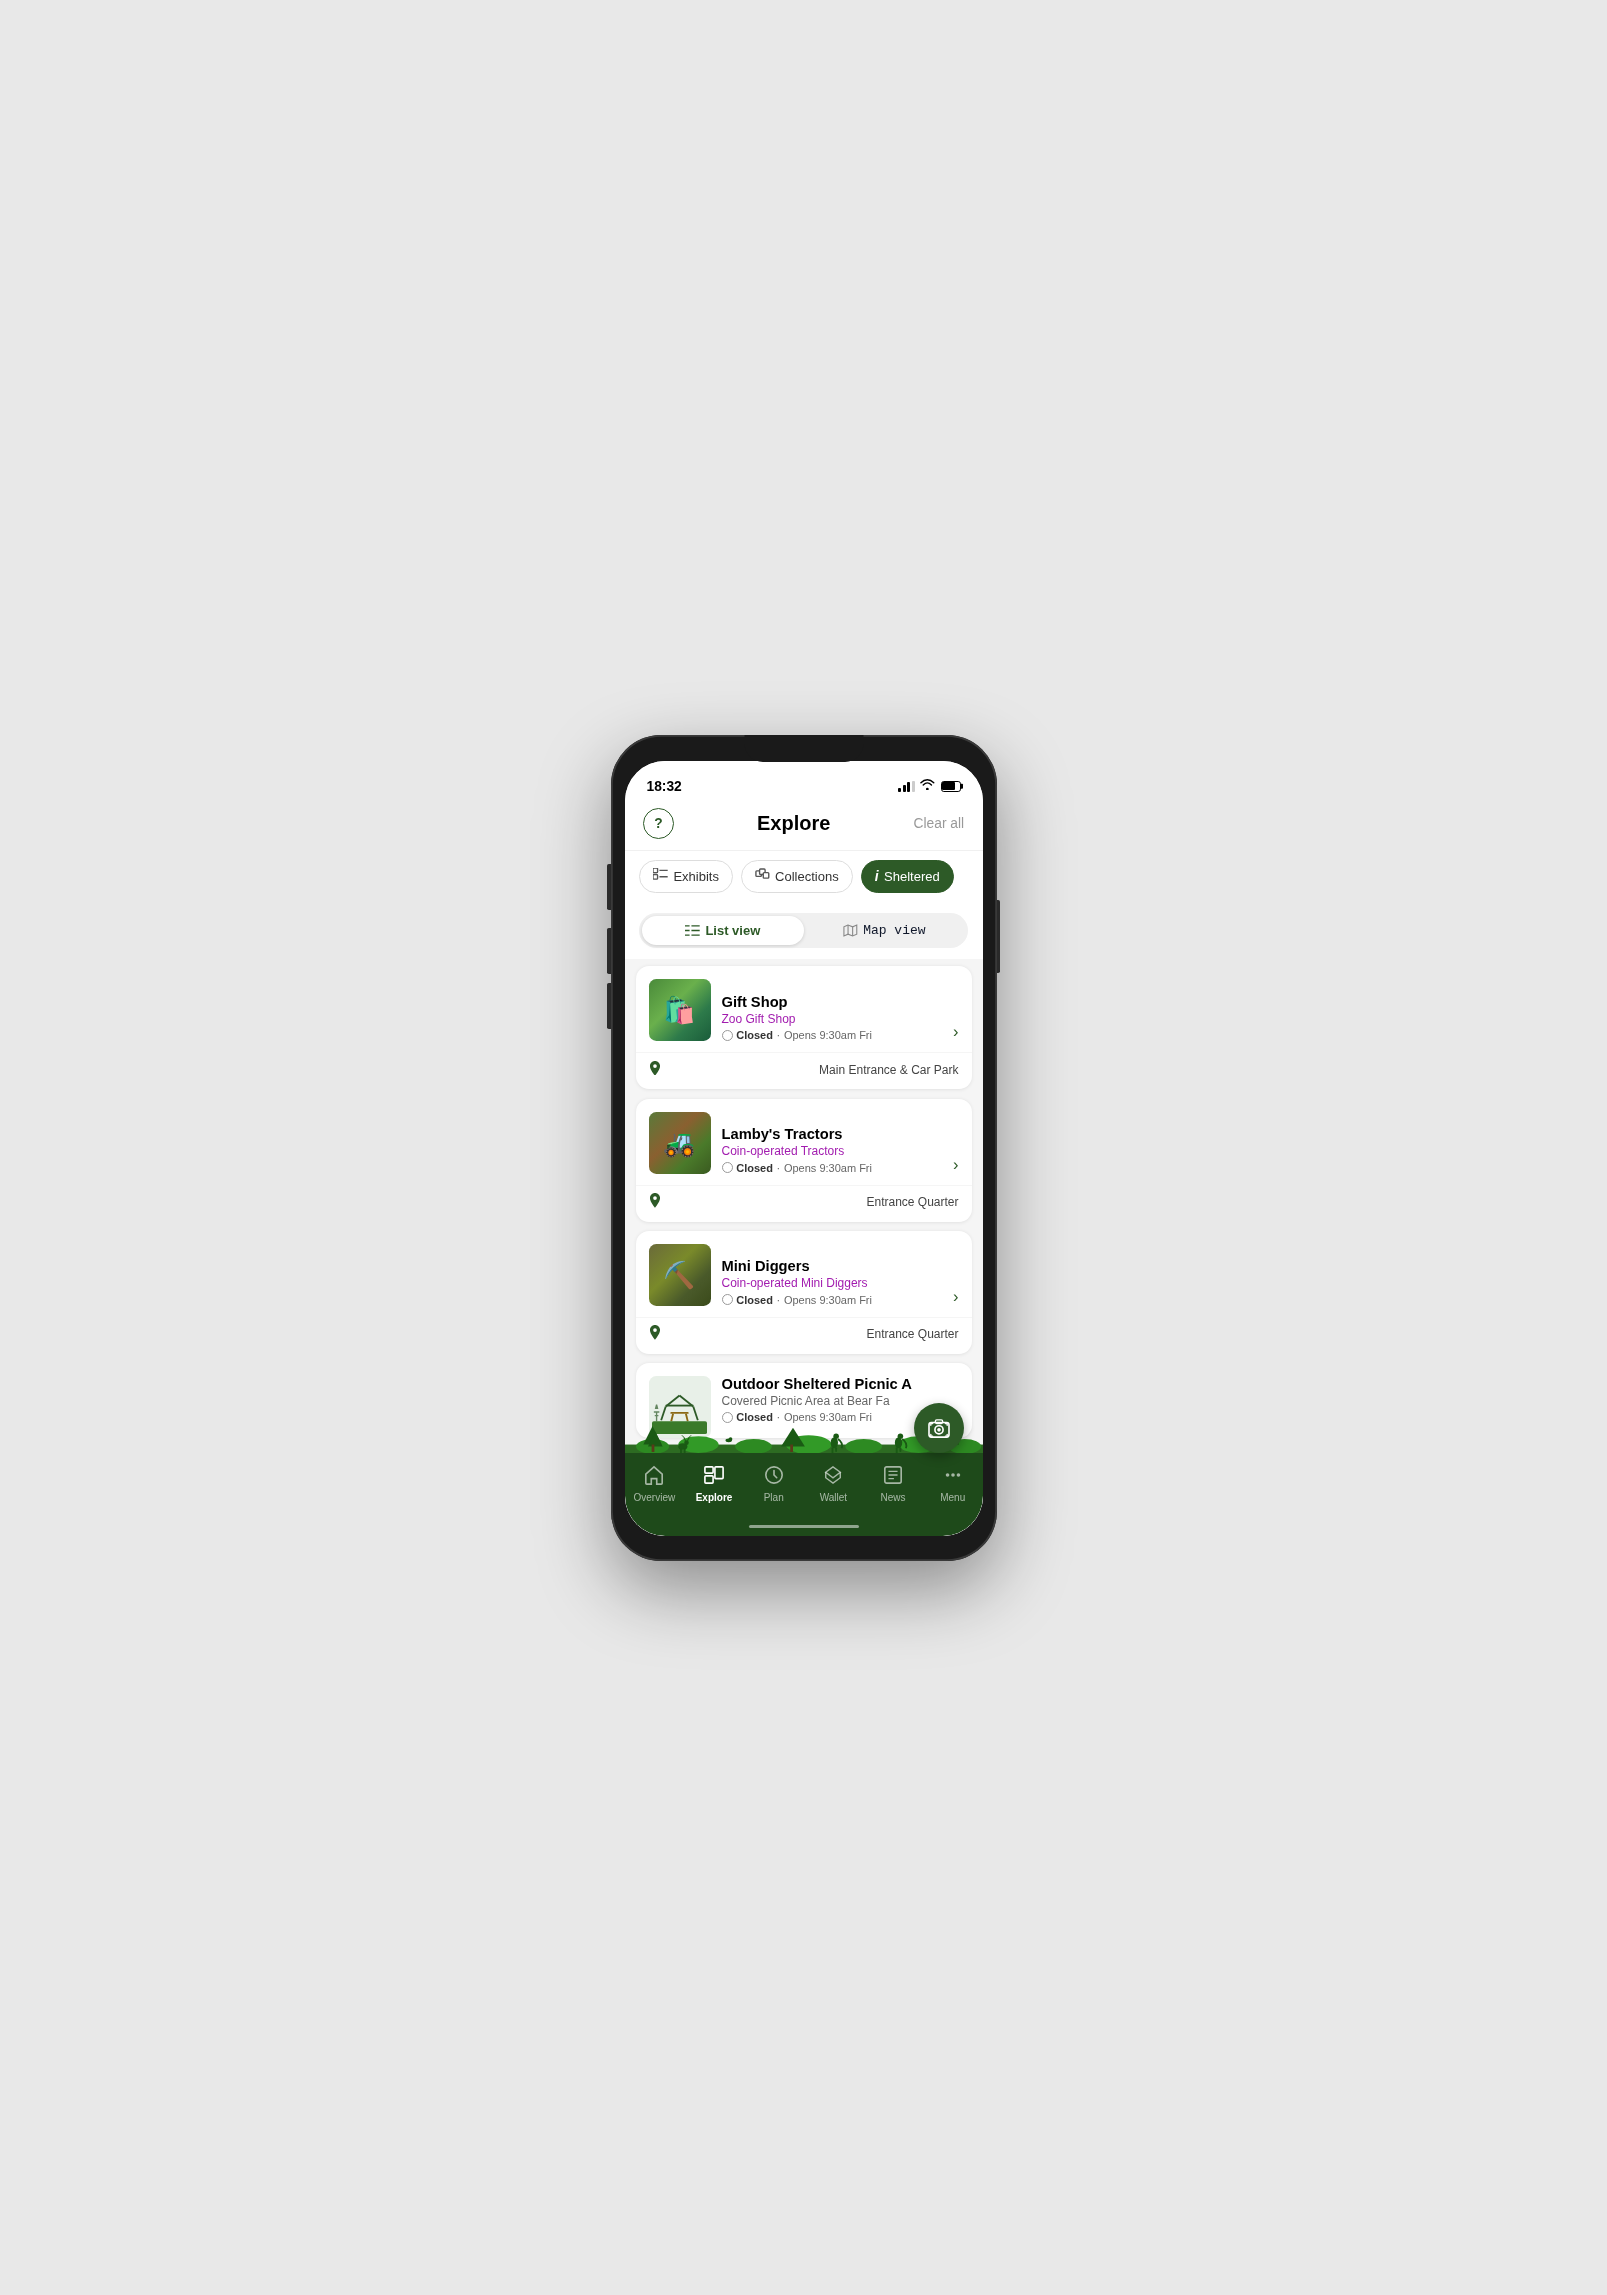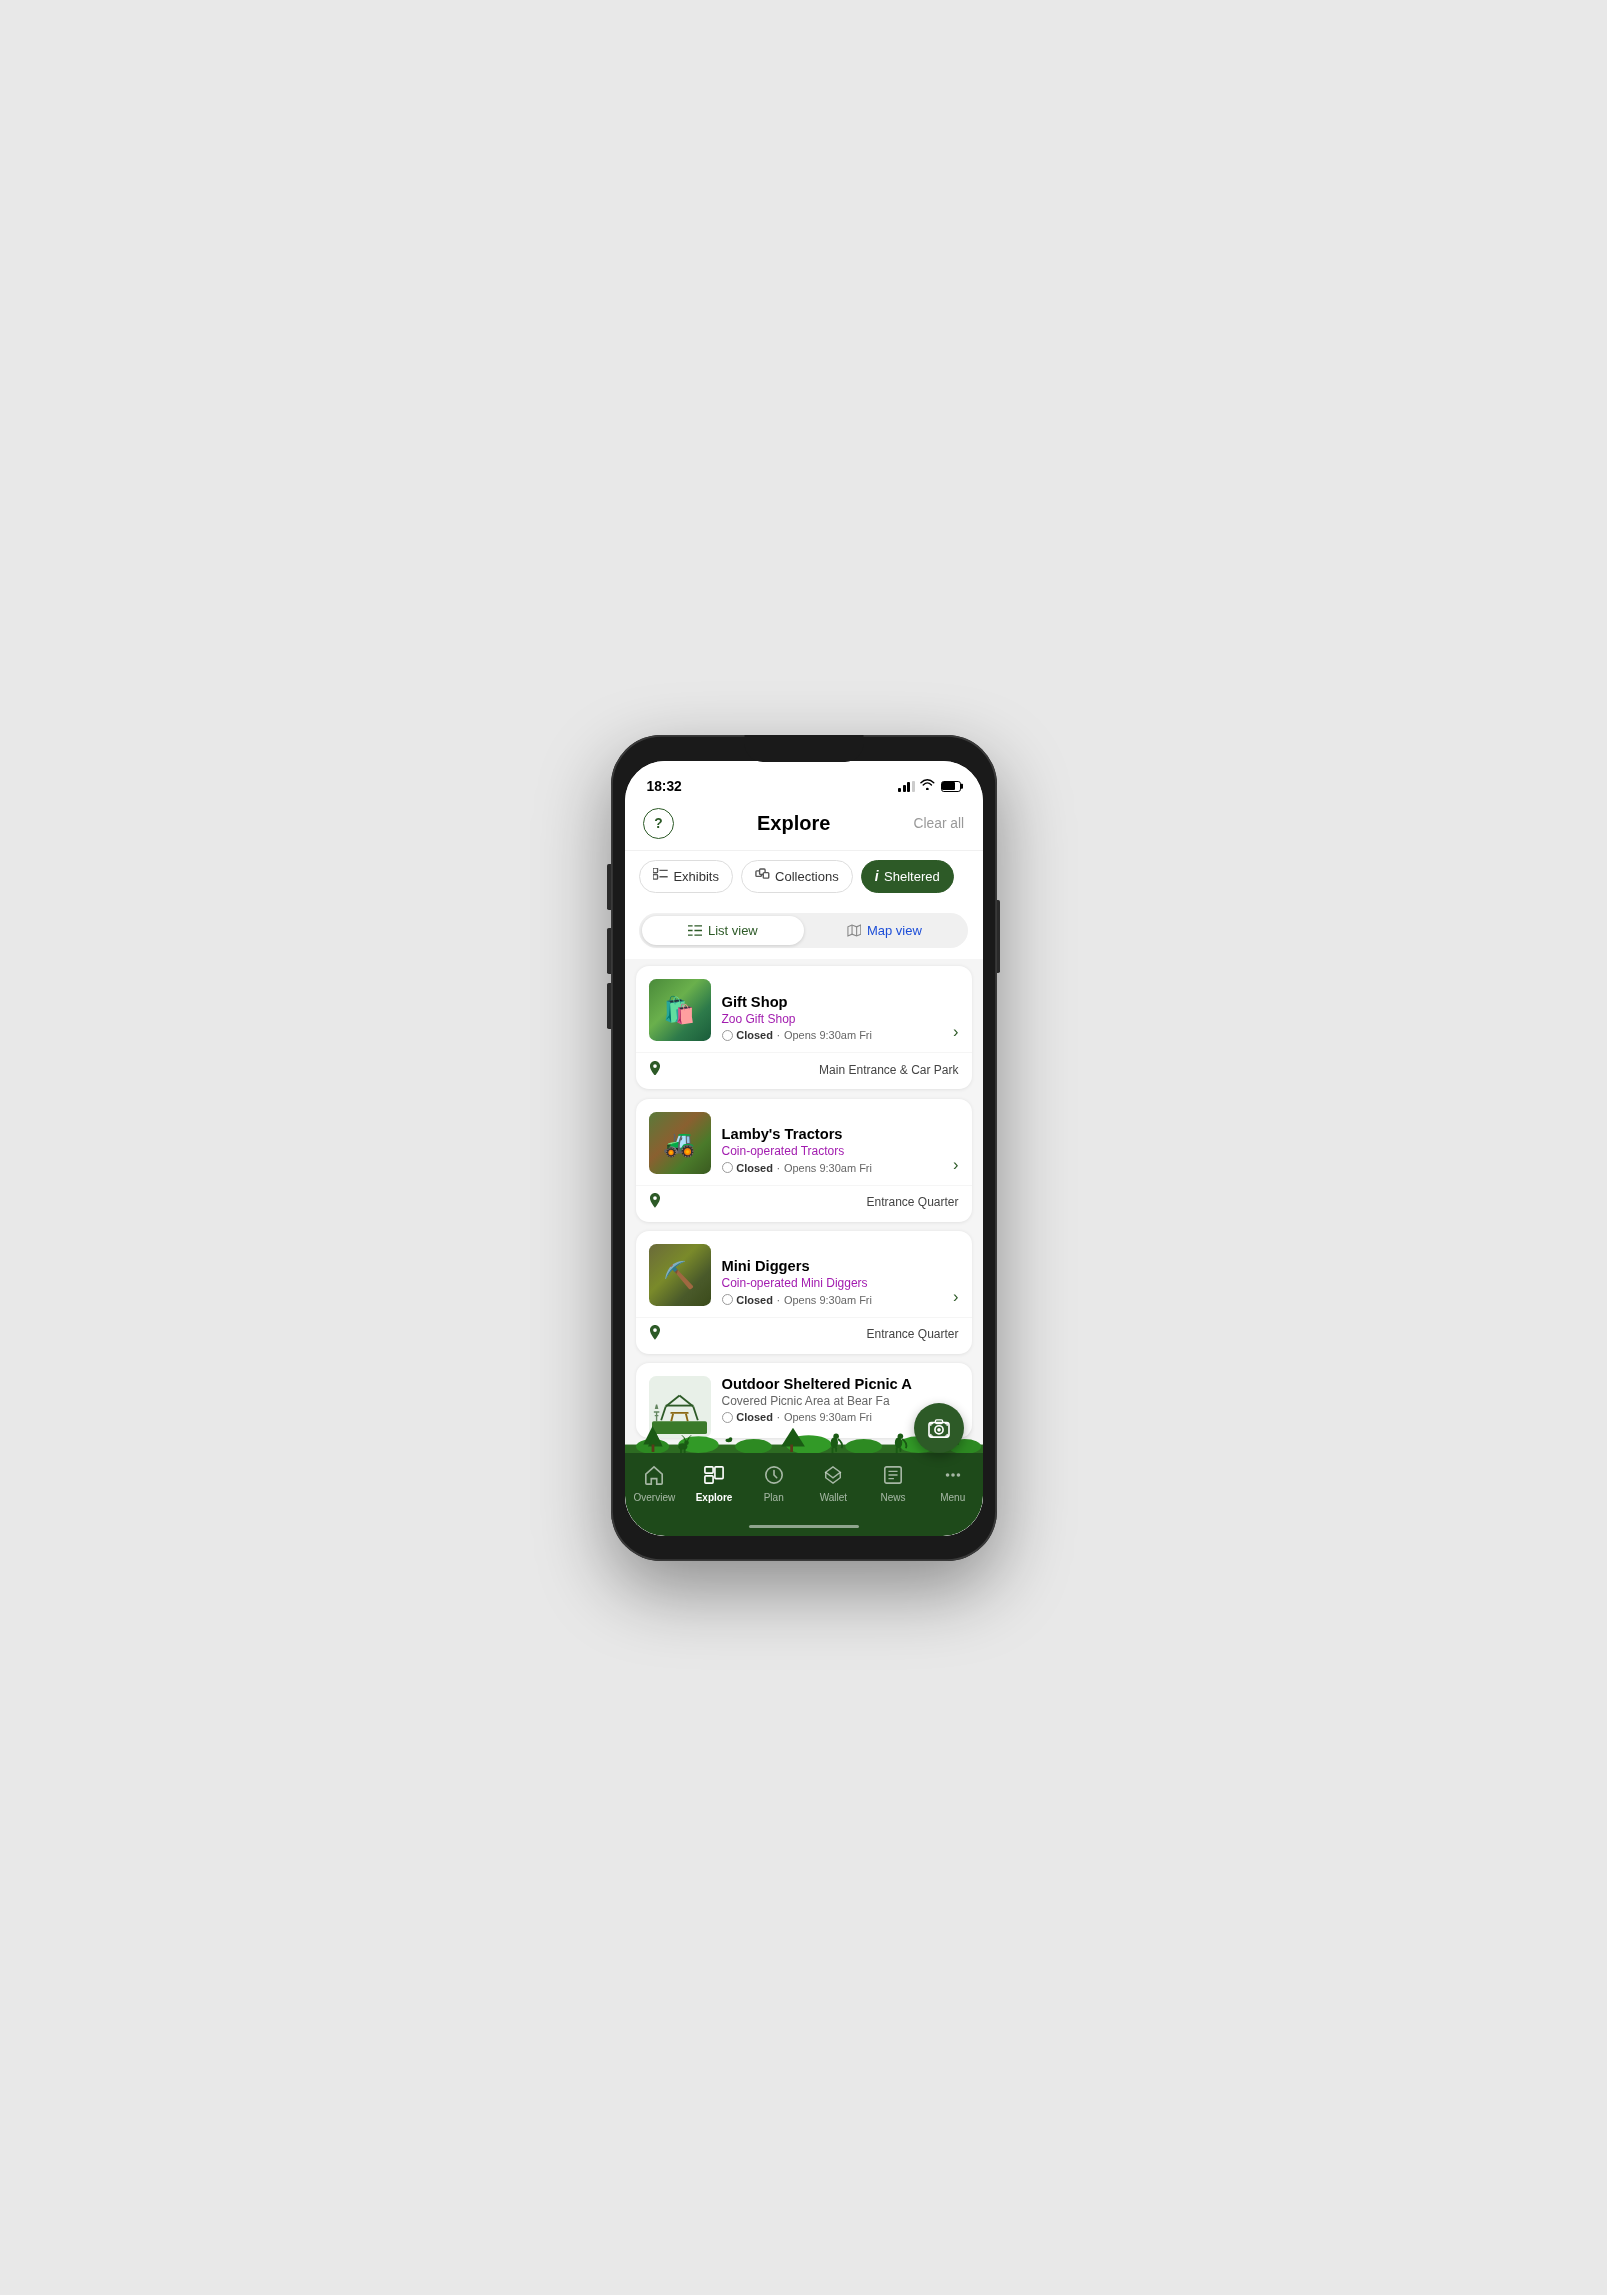--- a/index.html
+++ b/index.html
@@ -221,21 +221,22 @@
       font-size: 13px;
       font-weight: 500;
       cursor: pointer;
     }
     .view-option.active {
       background: white;
       box-shadow: 0 0.9px 3.7px rgba(0,0,0,0.15);
       color: #000;
     }
     .view-option:not(.active) {
-      color: #1d4ed8;
+      color: #0f172a;
+      font-family: Liberation Mono, monospace;
     }
     
     .content {
       flex: 1;
       overflow: hidden;
       background: #f5f5f5;
       padding: 7.3px 11px;
       display: flex;
       flex-direction: column;
       gap: 9.2px;
@@ -539,21 +540,21 @@
         <div class="view-toggle-inner">
           <div class="view-option active">
             <svg width="14.7" height="13" viewBox="0 0 16 14" fill="none">
               <line x1="0" y1="2" x2="5" y2="2" stroke="#2d5a27" stroke-width="1.5"></line>
               <line x1="0" y1="7" x2="5" y2="7" stroke="#2d5a27" stroke-width="1.5"></line>
               <line x1="0" y1="12" x2="5" y2="12" stroke="#2d5a27" stroke-width="1.5"></line>
               <line x1="7" y1="2" x2="16" y2="2" stroke="#2d5a27" stroke-width="1.5"></line>
               <line x1="7" y1="7" x2="16" y2="7" stroke="#2d5a27" stroke-width="1.5"></line>
               <line x1="7" y1="12" x2="16" y2="12" stroke="#2d5a27" stroke-width="1.5"></line>
             </svg>
-            <span style="color:#2d5a27; font-weight:400;">List view</span>
+            <span style="color:#2d5a27; font-weight:700;">List view</span>
           </div>
           <div class="view-option">
             <svg width="14.7" height="13" viewBox="0 0 16 14" fill="none">
               <path d="M5.5 1L1 3v10l4.5-2 5 2 4.5-2V1l-4.5 2-5-2z" stroke="#888" stroke-width="1.2" fill="none"></path>
               <line x1="5.5" y1="1" x2="5.5" y2="11" stroke="#888" stroke-width="1.2"></line>
               <line x1="10.5" y1="3" x2="10.5" y2="13" stroke="#888" stroke-width="1.2"></line>
             </svg>
             <span>Map view</span>
           </div>
         </div>

